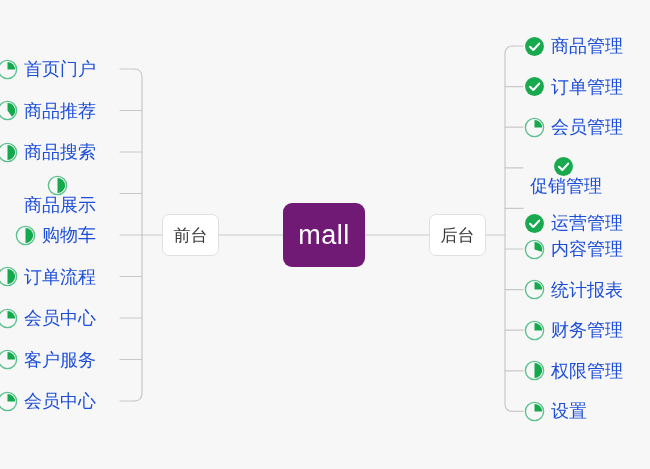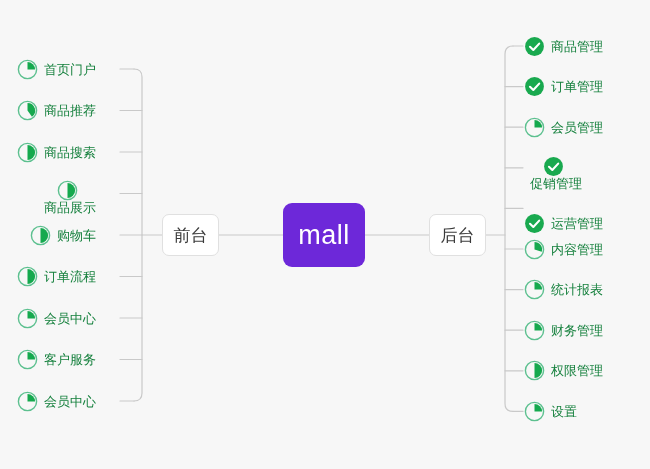--- a/index.html
+++ b/index.html
@@ -33,21 +33,21 @@
     pointer-events: none;
   }
 
   
   .center-node {
     position: absolute;
     left: 283px;
     top: 203px;
     width: 82px;
     height: 64px;
-    background: #6d28d9;
+    background: #701a75;
     border-radius: 9px;
     display: flex;
     align-items: center;
     justify-content: center;
     box-sizing: border-box;
   }
   .center-node .label {
     color: #ffffff;
     font-size: 27px;
     font-weight: 400;
@@ -87,22 +87,22 @@
   .leaf.left {
     right: 554px;          
     justify-content: flex-end;
     flex-direction: row;
   }
   .leaf.right {
     left: 524px;
     justify-content: flex-start;
   }
   .leaf .leaf-label {
-    color: #15803d;
-    font-size: 13px;
+    color: #1d4ed8;
+    font-size: 18px;
     white-space: nowrap;
     line-height: 1;
   }
   .leaf.left  .leaf-label { margin-left: 6px; }
   .leaf.right .leaf-label { margin-left: 6px; }
 
   .status-icon {
     width: 21px;
     height: 21px;
     flex: 0 0 21px;

